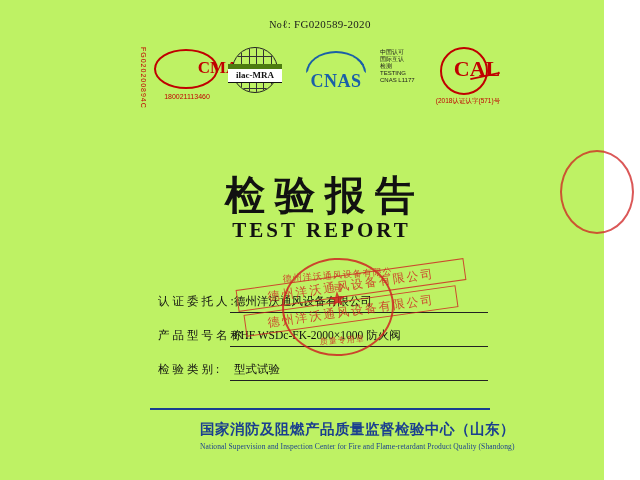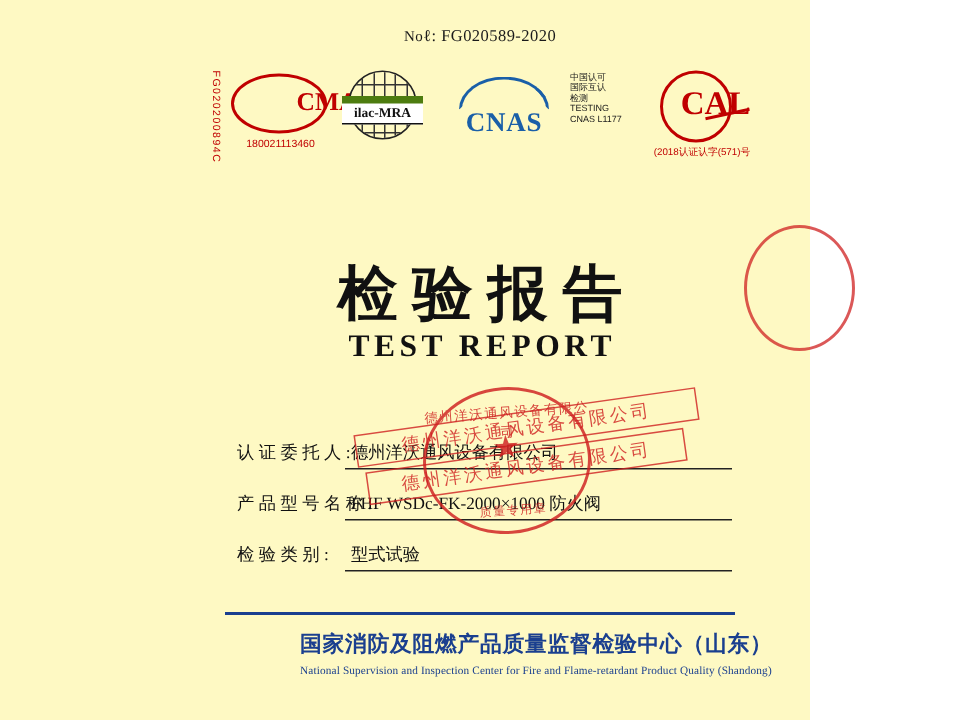--- a/index.html
+++ b/index.html
@@ -9,23 +9,23 @@
   body {
     width: 640px;
     height: 480px;
     background: #ffffff;
     font-family: "Liberation Sans", sans-serif;
     overflow: hidden;
     position: relative;
   }
   .page {
     position: relative;
-    width: 540px;
+    width: 604px;
     height: 480px;
-    background: #fef9c3;
+    background: #bef264;
   }
 
   
   .report-no {
     position: absolute;
     top: 18px;
     left: 0;
     width: 640px;
     text-align: center;
     font-size: 11px;

